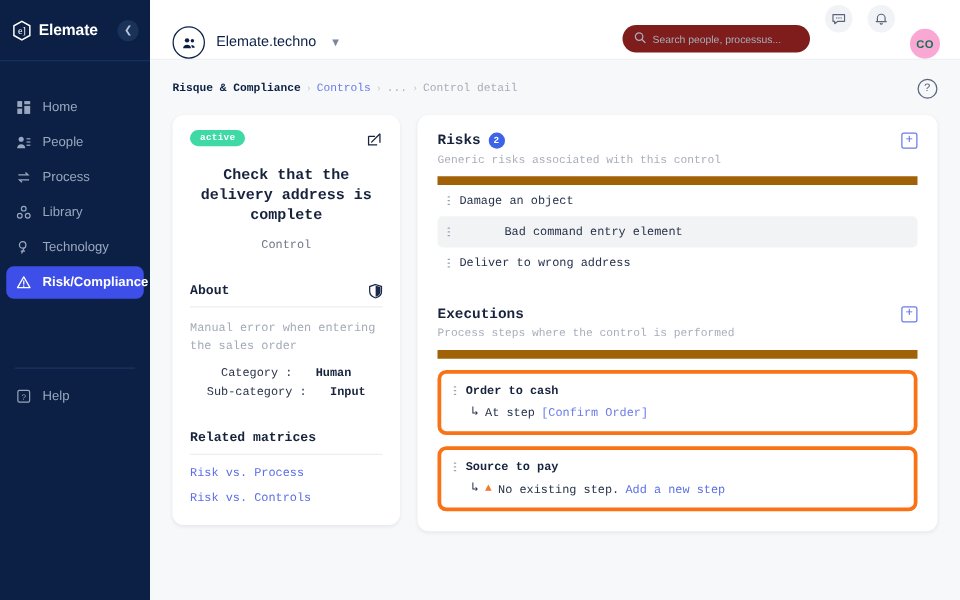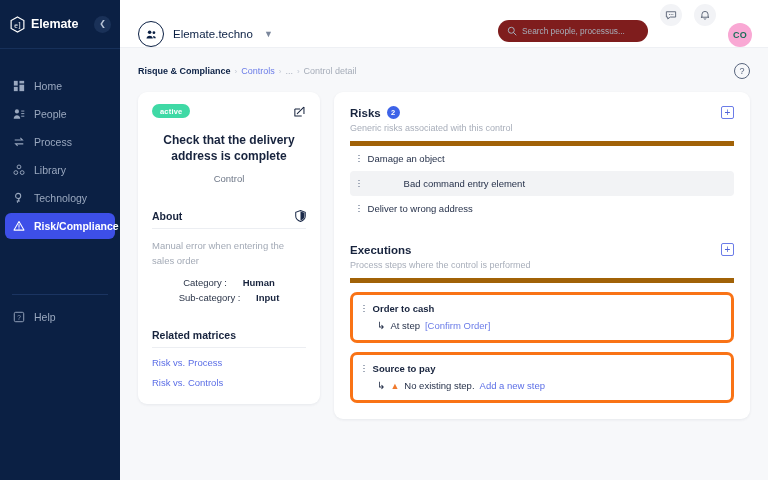--- a/index.html
+++ b/index.html
@@ -164,20 +164,21 @@
     letter-spacing: 0.3px;
     cursor: pointer;
     margin-top: 40px;
   }
 
   
   .content {
     flex: 1 1 auto;
     padding: 14px 18px 0 18px;
     overflow: hidden;
+    font-family: Liberation Mono, monospace;
   }
   .crumb-row {
     display: flex; align-items: center;
     height: 18px;
     margin-bottom: 12px;
   }
   .crumbs { display: flex; align-items: center; gap: 4px; font-size: 9px; }
   .crumb-root { color: #0b2044; font-weight: bold; }
   .crumb-link { color: #6b7ce8; cursor: pointer; }
   .crumb-ell { color: #aab1bd; cursor: pointer; }
@@ -276,21 +277,21 @@
     border: 1px solid #6b7ce8;
     border-radius: 2px;
     color: #4f63d8; font-size: 10px; line-height: 11px;
     display: flex; align-items: center; justify-content: center;
     cursor: pointer;
   }
   .panel-desc {
     margin-top: 4px;
     font-size: 9px; color: #a8aeba;
     padding-bottom: 8px;
-    border-bottom: 5px solid #a16207;
+    border-bottom: 7px solid #a16207;
   }
   .risk-row {
     display: flex; align-items: center;
     gap: 8px;
     height: 25px;
     padding: 0 8px;
     border-radius: 4px;
     cursor: pointer;
   }
   .risk-row.hl { background: #f2f3f5; gap: 44px; }

